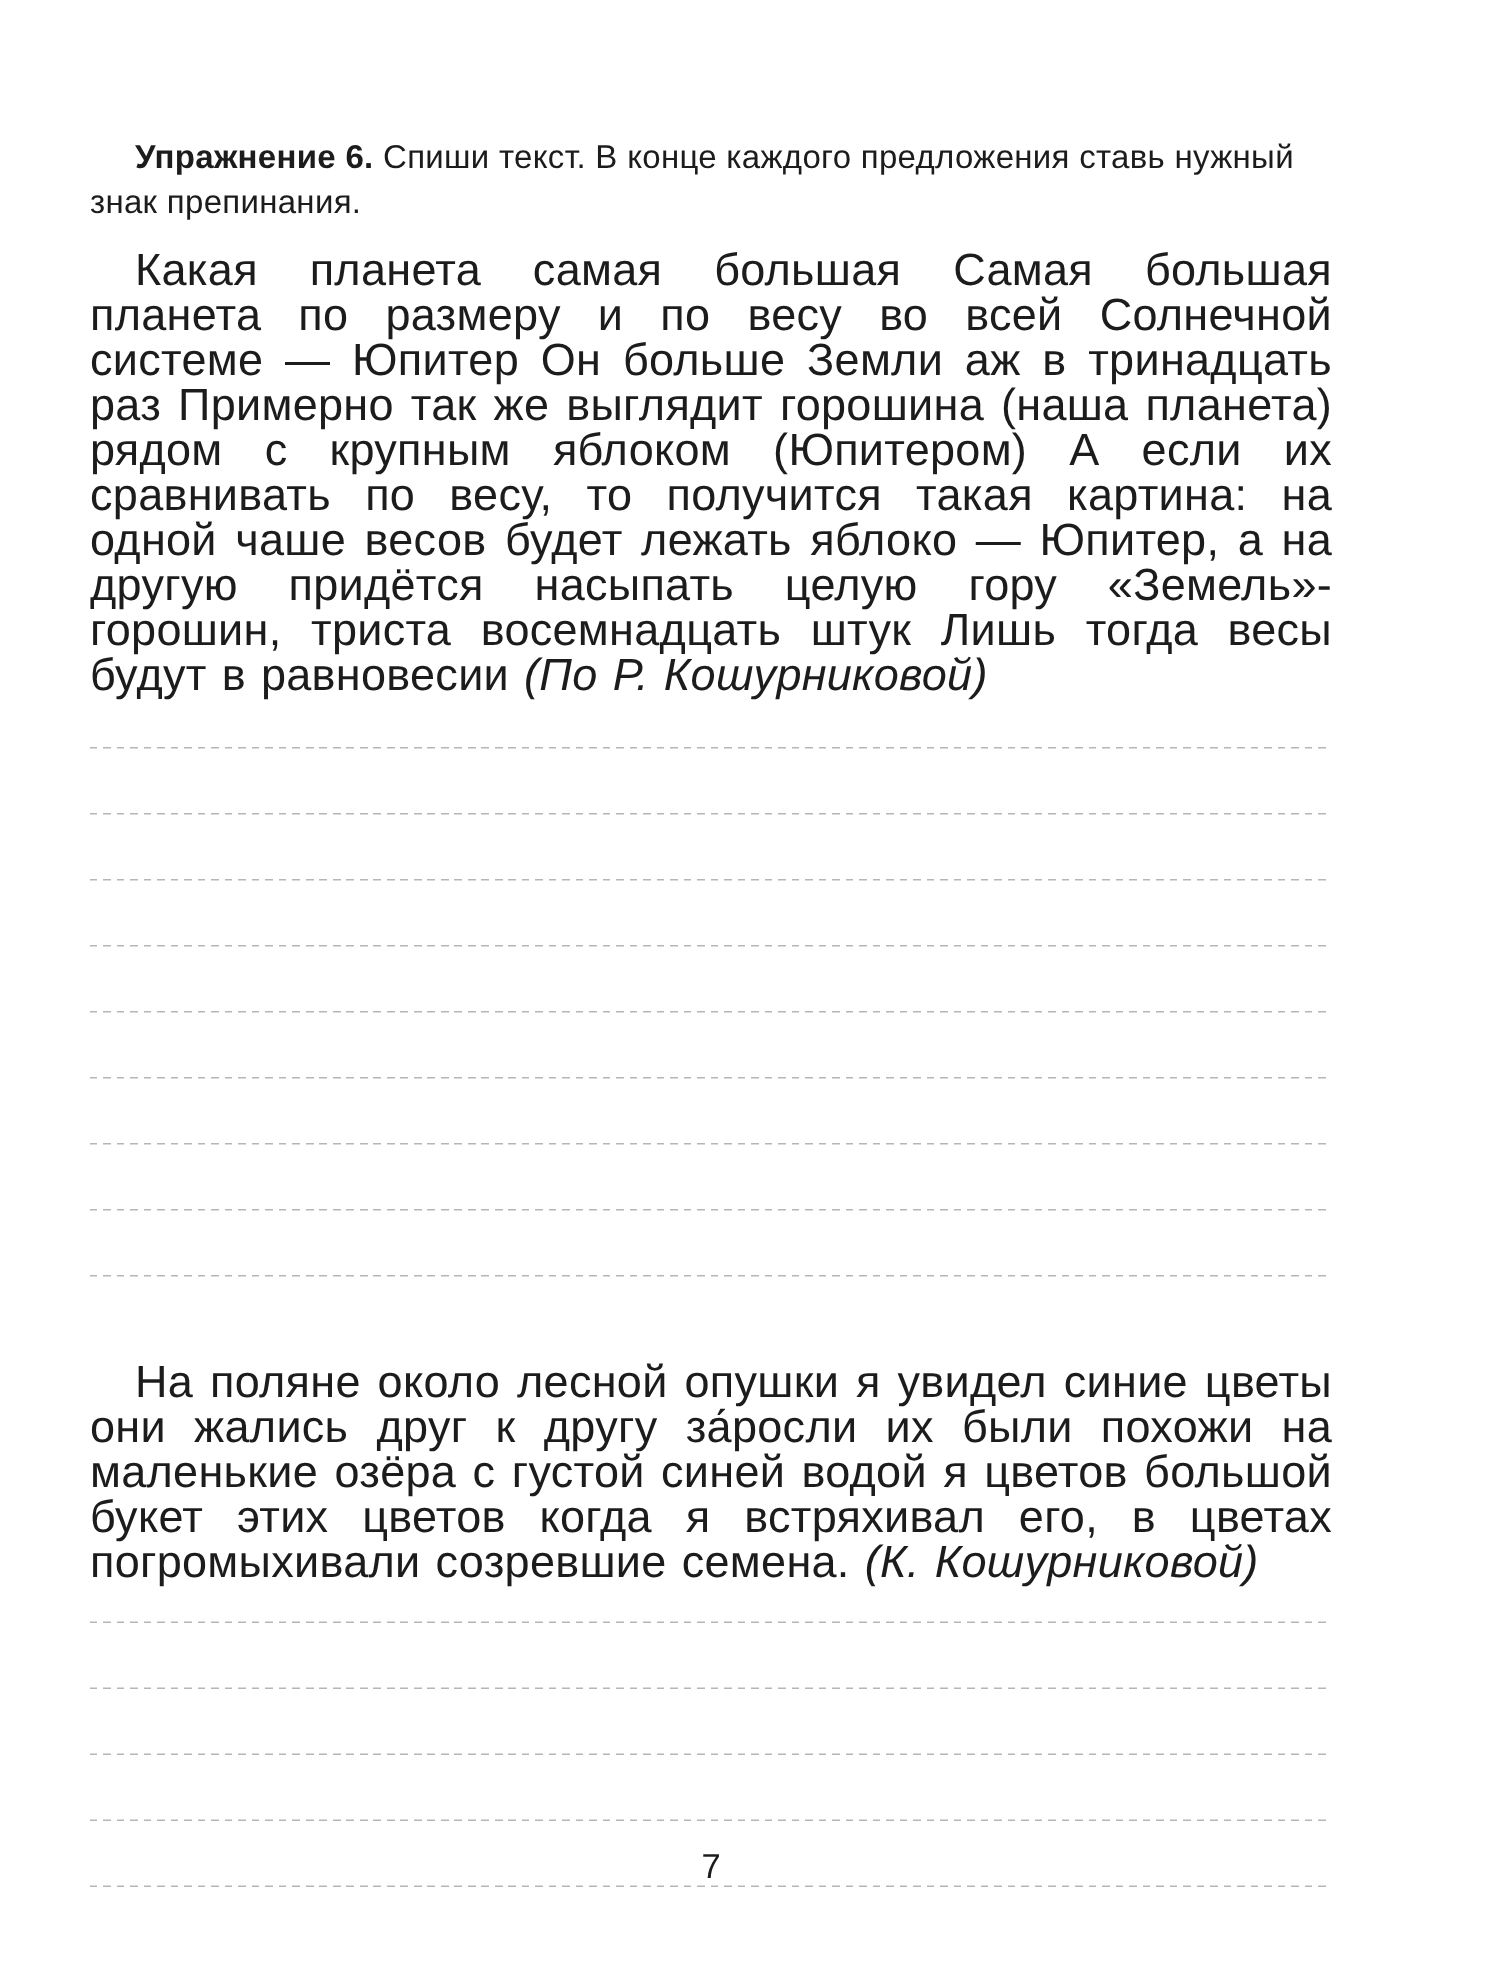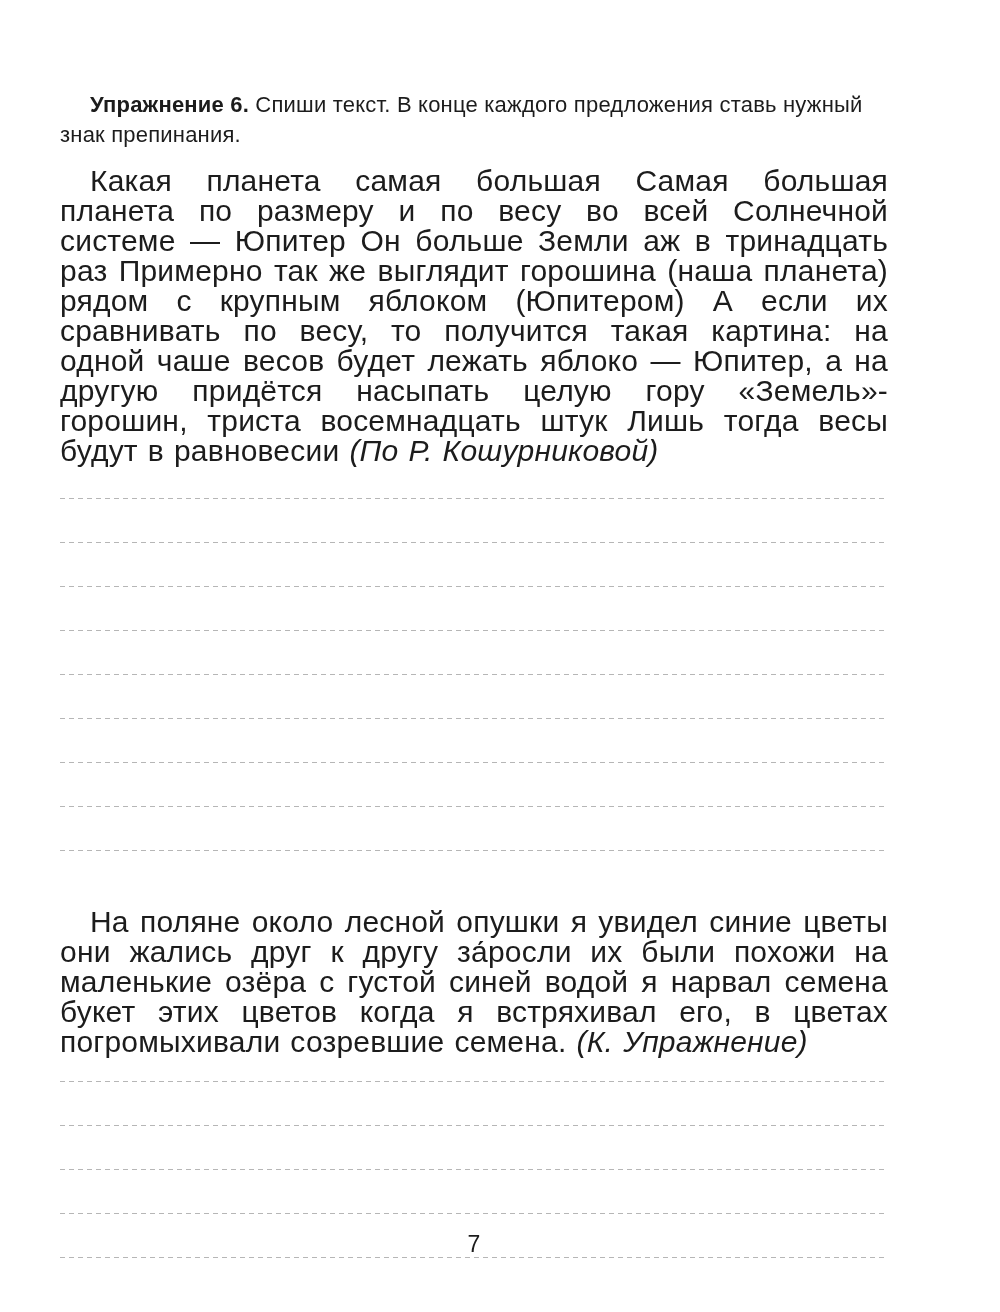--- a/index.html
+++ b/index.html
@@ -93,21 +93,21 @@
         <div class="write-line"></div>
         <div class="write-line"></div>
         <div class="write-line"></div>
         <div class="write-line"></div>
         <div class="write-line"></div>
       </div>
   </section>
 
   <section class="exercise exercise-7">
     <p class="exercise-body">
-      <span>На поляне около лесной опушки я увидел синие цветы они жались друг к другу за́росли их были похожи на маленькие озёра с густой синей водой я нарвал семена букет этих цветов когда я встряхивал его, в цветах погромыхивали созревшие семена. </span><em>(К. Упражнение)</em>
+      <span>На поляне около лесной опушки я увидел синие цветы они жались друг к другу за́росли их были похожи на маленькие озёра с густой синей водой я цветов большой букет этих цветов когда я встряхивал его, в цветах погромыхивали созревшие семена. </span><em>(К. Кошурниковой)</em>
     </p>
     <div class="write-lines" id="lines-7">
         <div class="write-line"></div>
         <div class="write-line"></div>
         <div class="write-line"></div>
         <div class="write-line"></div>
         <div class="write-line"></div>
       </div>
   </section>
 

